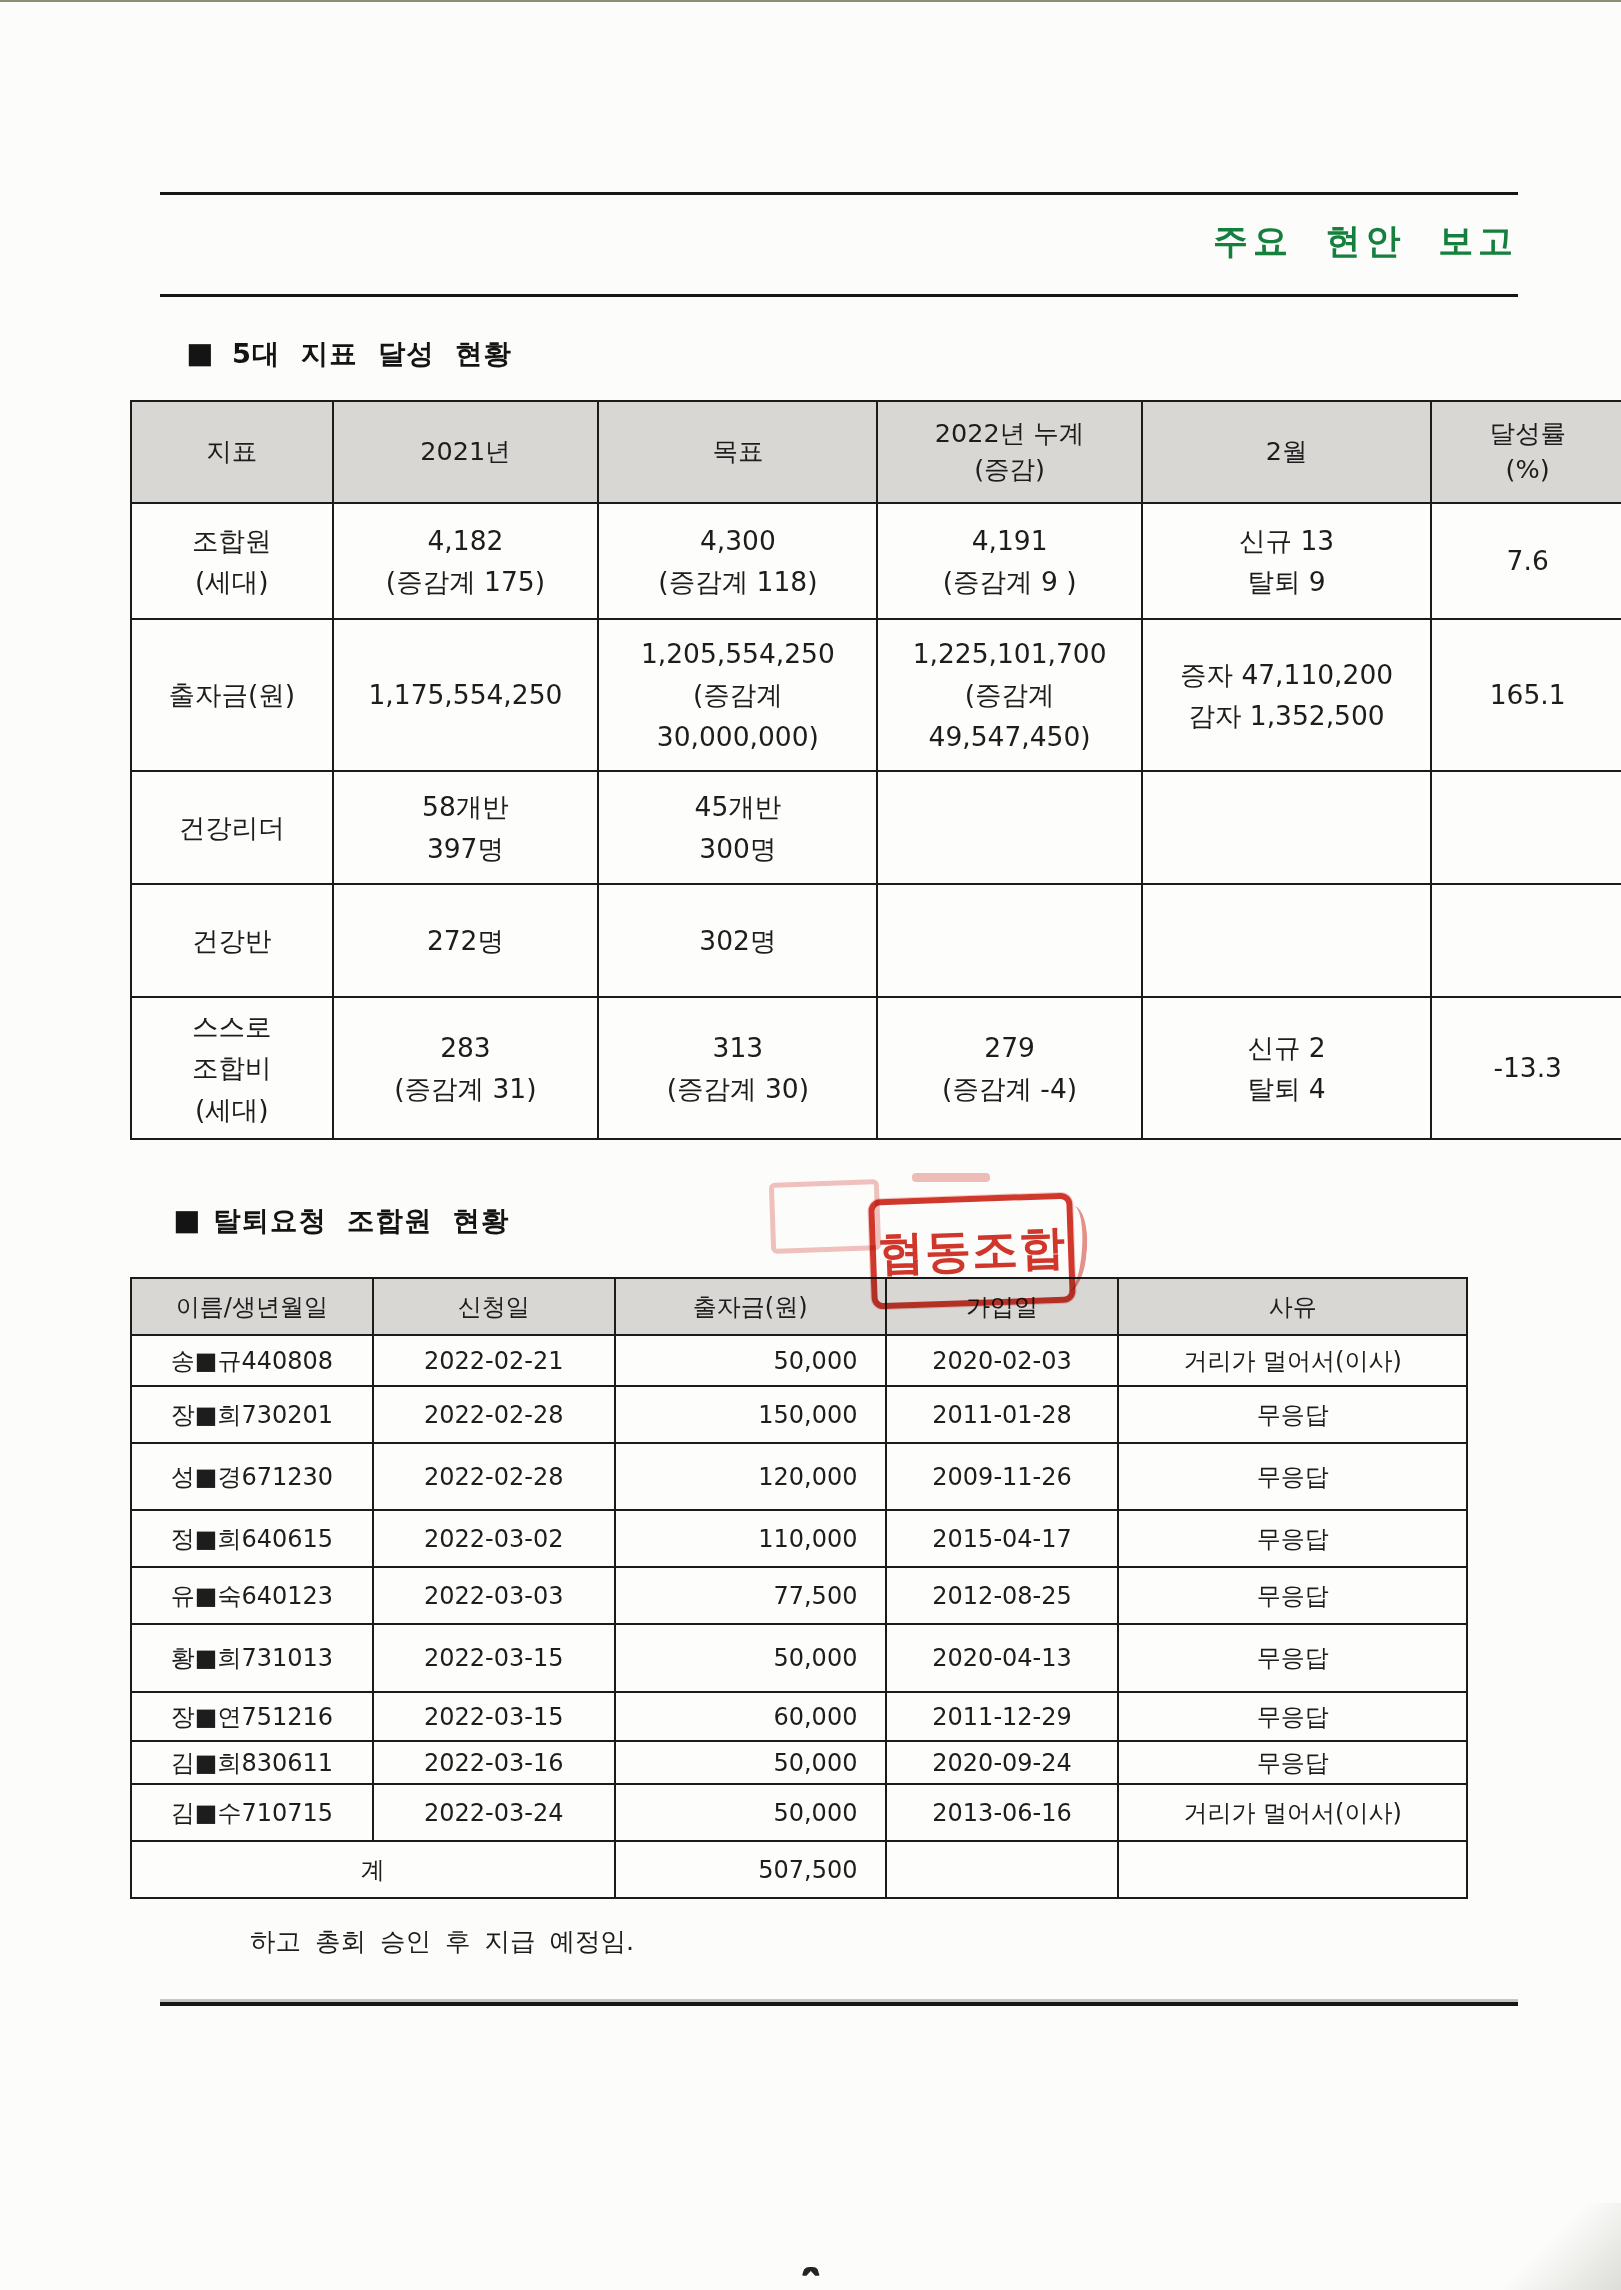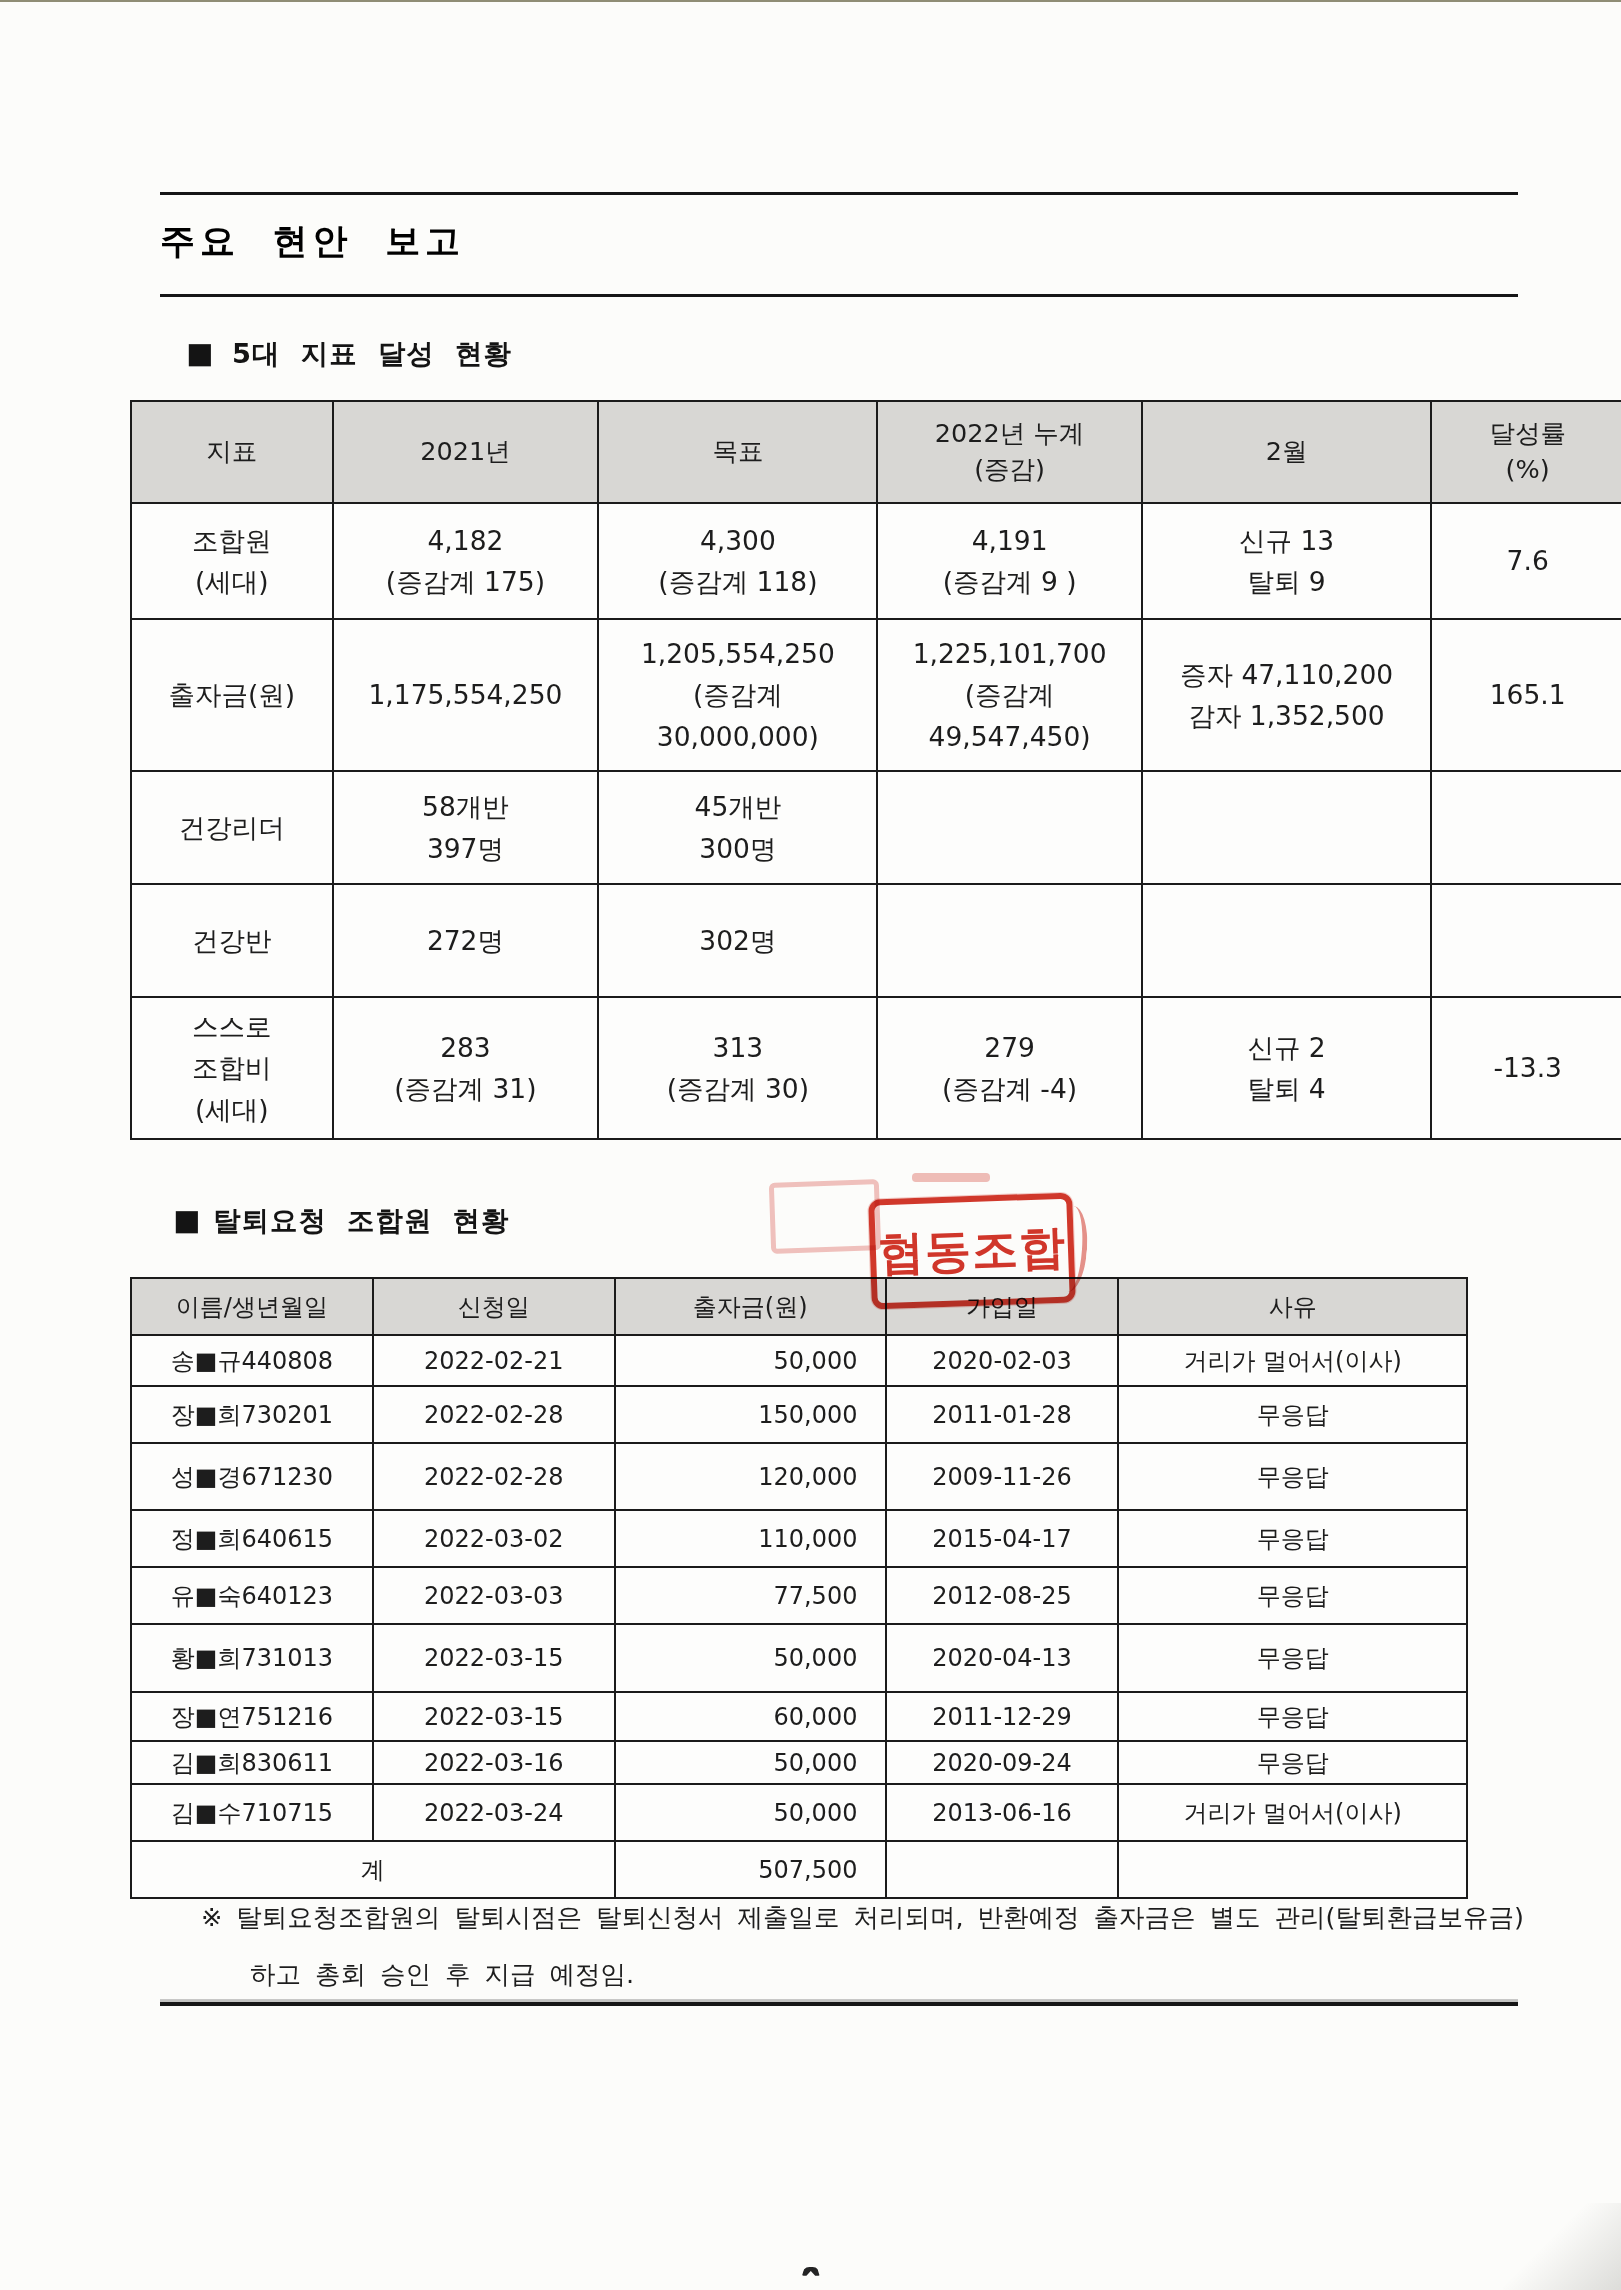--- a/index.html
+++ b/index.html
@@ -15,22 +15,22 @@
   .corner-shade{position:absolute;right:0;bottom:0;width:118px;height:88px;
     background:linear-gradient(315deg, rgba(160,160,155,.35), rgba(160,160,155,0) 60%);}
 
   .rule{position:absolute;left:160px;width:1358px;background:#161616;}
   .rule-1{top:192px;height:2.9px;}
   .rule-2{top:294px;height:2.9px;}
   .rule-bottom{top:2002px;height:3.9px;box-shadow:0 -2.9px 0 rgba(22,22,22,.25);}
 
   .doc-title{
     position:absolute;top:218px;left:160px;width:1358px;
-    text-align:left;font-size:35px;font-weight:700;
-    letter-spacing:4.9px;word-spacing:15.7px;color:#000000;
+    text-align:right;font-size:35px;font-weight:700;
+    letter-spacing:4.9px;word-spacing:15.7px;color:#15803d;
   }
 
   .section-heading{position:absolute;font-size:27.4px;font-weight:700;color:#141414;
     letter-spacing:1px;word-spacing:9.8px;display:flex;align-items:center;}
   .sh1{top:336px;left:186px;}
   .sh2{top:1203px;left:173px;}
   .bullet{font-size:29px;margin-right:17.6px;line-height:1;transform:translateY(-1px);}
   .sh2 .bullet{margin-right:11.8px;}
 
   table{border-collapse:collapse;table-layout:fixed;position:absolute;background:#fdfdfc;}
@@ -278,21 +278,20 @@
       <tr style="height:57px;">
         <td colspan="2">계</td>
         <td class="amount">507,500</td>
         <td></td>
         <td></td>
       </tr>
     </tbody>
   </table>
 
   <div class="footnote">
-    <div class="fn1">※ 탈퇴요청조합원의 탈퇴시점은 탈퇴신청서 제출일로 처리되며, 반환예정 출자금은 별도 관리(탈퇴환급보유금)</div>
     <div class="fn2">하고 총회 승인 후 지급 예정임.</div>
   </div>
 
   <div class="rule rule-bottom"></div>
 
   <div class="page-mark"></div>
 
   <div class="corner-shade"></div>
 
 </div>

